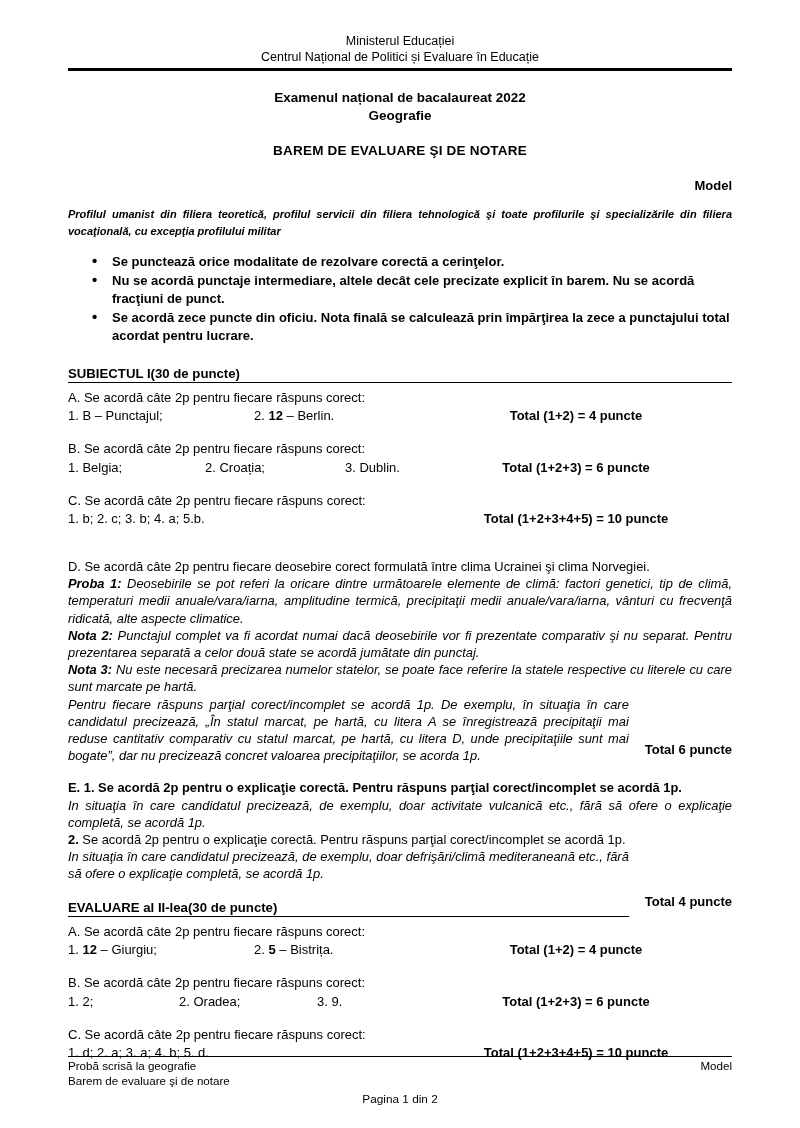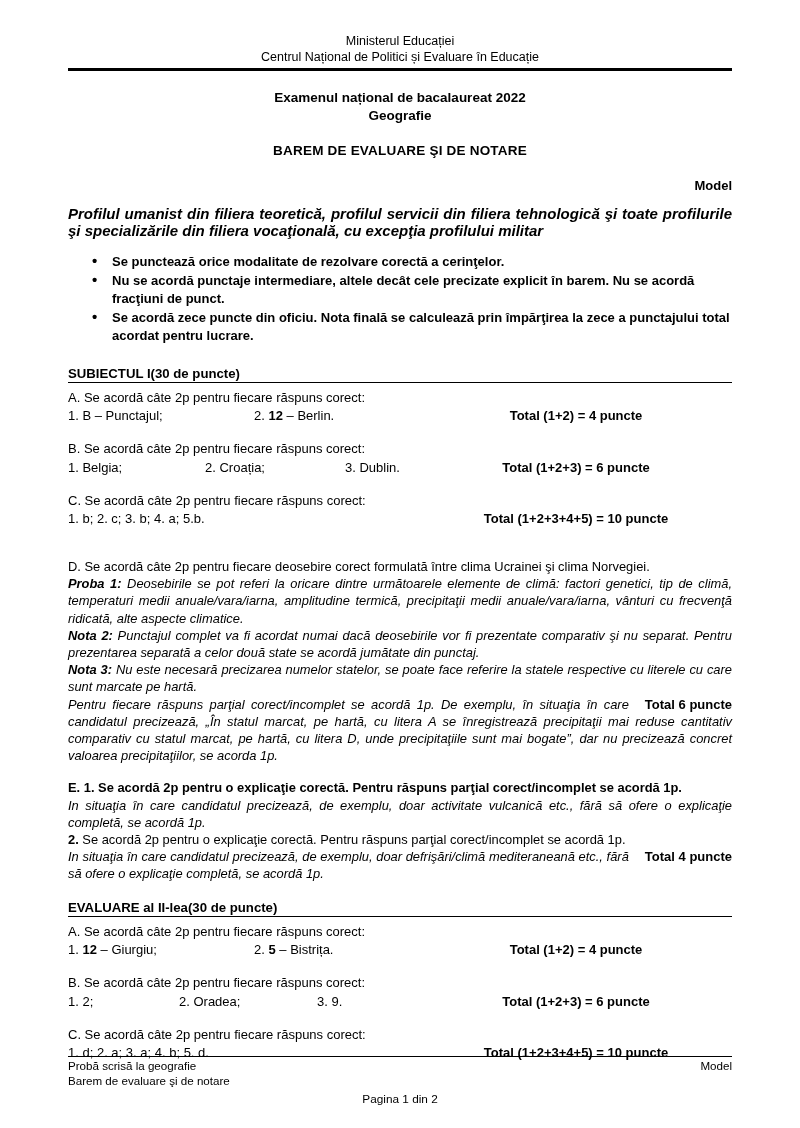--- a/index.html
+++ b/index.html
@@ -54,21 +54,21 @@
   .model-right {
     text-align: right;
     font-weight: bold;
     font-size: 13px;
     margin-top: 20px;
   }
 
   .profil {
     font-style: italic;
     font-weight: bold;
-    font-size: 15px;
+    font-size: 11px;
     line-height: 16.5px;
     text-align: justify;
     margin-top: 13px;
   }
 
   
   ul.rules {
     margin: 14px 0 0 0;
     padding-left: 44px;
     list-style: none;
@@ -134,20 +134,21 @@
   .para.it { font-style: italic; }
   .para.it b { font-weight: bold; font-style: italic; }
 
   .inline-total {
     float: right;
     font-weight: bold;
     font-style: normal;
     font-size: 13px;
     white-space: nowrap;
     margin-left: 16px;
+    margin-top: 45px;
   }
 
   
   .footer {
     position: absolute;
     left: 68px;
     top: 1056px;
     width: 664px;
     font-size: 11.6px;
     line-height: 14.5px;

